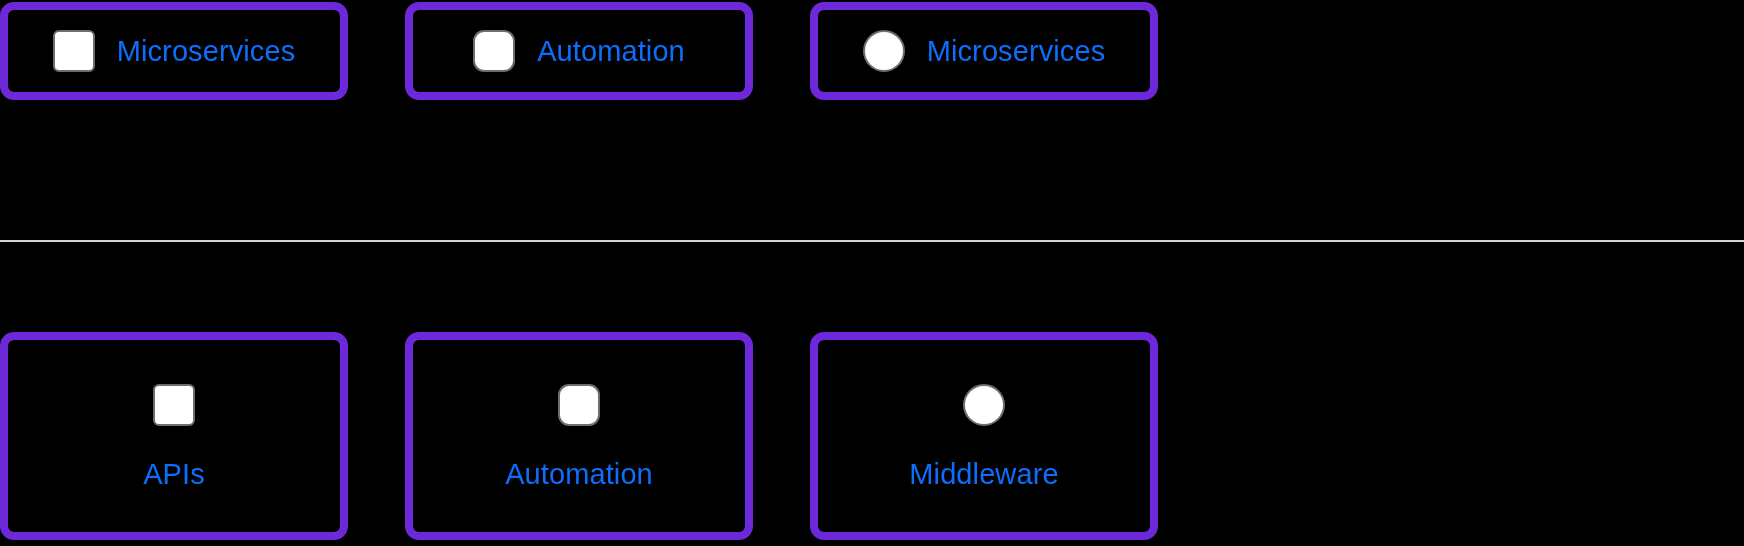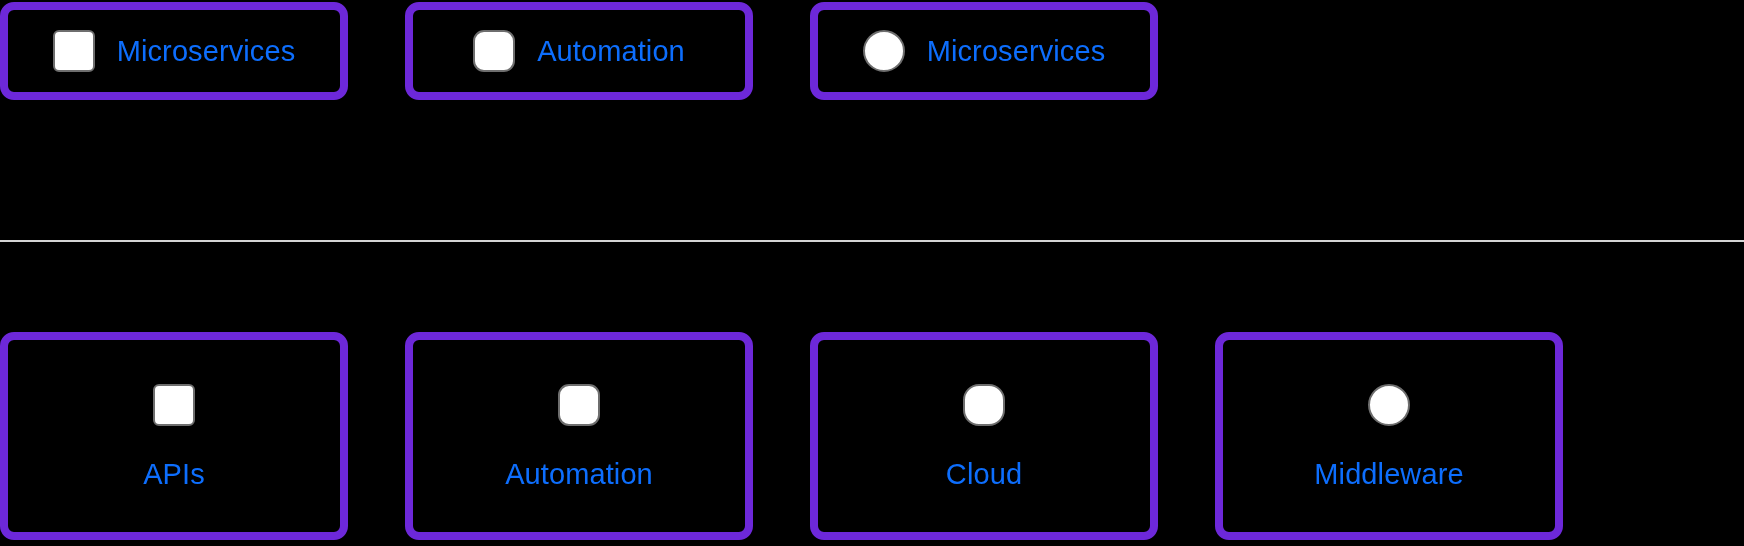--- a/index.html
+++ b/index.html
@@ -124,24 +124,20 @@
     <div class="card card-bottom">
       <span class="icon shape-square"></span>
       <span class="label">APIs</span>
     </div>
 
     <div class="card card-bottom">
       <span class="icon shape-rounded"></span>
       <span class="label">Automation</span>
     </div>
 
-    <div class="card card-bottom">
-      <span class="icon shape-squircle"></span>
-      <span class="label">Cloud</span>
-    </div>
 
     <div class="card card-bottom">
       <span class="icon shape-circle"></span>
       <span class="label">Middleware</span>
     </div>
 
   </div>
 
 </div>
 

